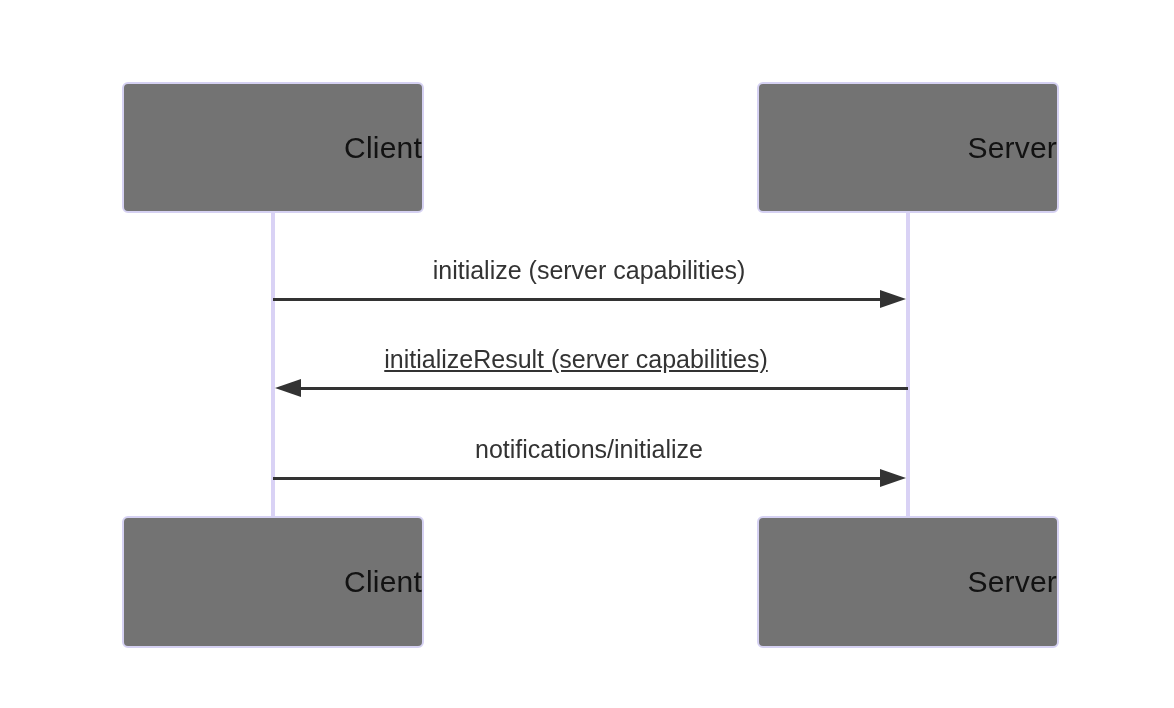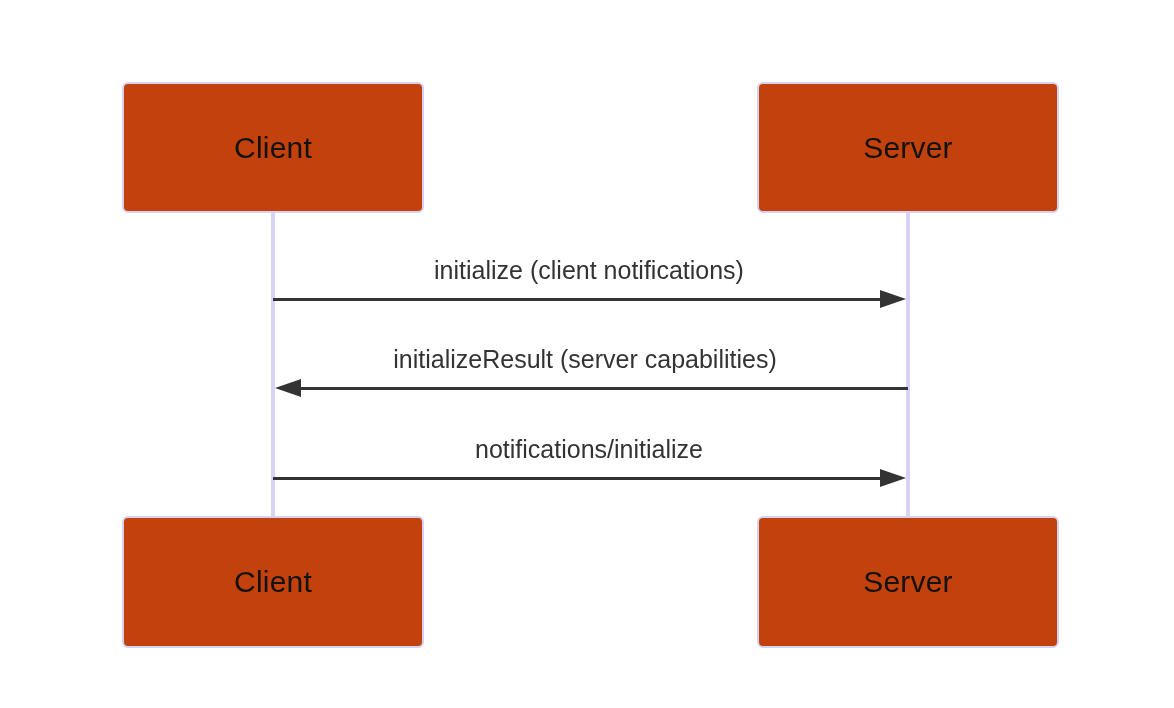--- a/index.html
+++ b/index.html
@@ -17,26 +17,26 @@
     position: relative;
     width: 1174px;
     height: 708px;
     background: #ffffff;
   }
 
   
   .participant-box {
     position: absolute;
     box-sizing: border-box;
-    background: #c2410c;
+    background: #737373;
     border: 2px solid #d5d1f2;
     border-radius: 6px;
     display: flex;
     align-items: center;
-    justify-content: center;
+    justify-content: flex-end;
   }
   .participant-label {
     font-family: "Liberation Sans", sans-serif;
     font-size: 30px;
     font-weight: 400;
     color: #121212;
     letter-spacing: 0.2px;
     line-height: 1;
     white-space: nowrap;
   }
@@ -95,21 +95,21 @@
   
   #message-initialize       { left: 273px; top: 298px; width: 633px; }
   #message-initialize .message-line { left: 0; width: 608px; }
   #message-initialize .arrowhead    { left: 607px; }
   #message-initialize .message-label{ left: 316px; top: -40px; }
 
   
   #message-initialize-result { left: 275px; top: 387px; width: 633px; }
   #message-initialize-result .message-line { left: 25px; width: 608px; }
   #message-initialize-result .arrowhead    { left: 0px; }
-  #message-initialize-result .message-label{ left: 310px; top: -40px; }
+  #message-initialize-result .message-label{ left: 301px; top: -40px; text-decoration: underline; }
 
   
   #message-notifications-initialized { left: 273px; top: 477px; width: 633px; }
   #message-notifications-initialized .message-line { left: 0; width: 608px; }
   #message-notifications-initialized .arrowhead    { left: 607px; }
   #message-notifications-initialized .message-label{ left: 316px; top: -40px; }
 </style>
 </head>
 <body>
 
@@ -119,21 +119,21 @@
   <div class="lifeline" id="lifeline-server"></div>
 
   <div class="participant-box" id="participant-client-top">
     <span class="participant-label">Client</span>
   </div>
   <div class="participant-box" id="participant-server-top">
     <span class="participant-label">Server</span>
   </div>
 
   <div class="message" id="message-initialize">
-    <div class="message-label">initialize (client notifications)</div>
+    <div class="message-label">initialize (server capabilities)</div>
     <div class="message-line"></div>
     <div class="arrowhead right"></div>
   </div>
 
   <div class="message" id="message-initialize-result">
     <div class="message-label">initializeResult (server capabilities)</div>
     <div class="message-line"></div>
     <div class="arrowhead left"></div>
   </div>
 

